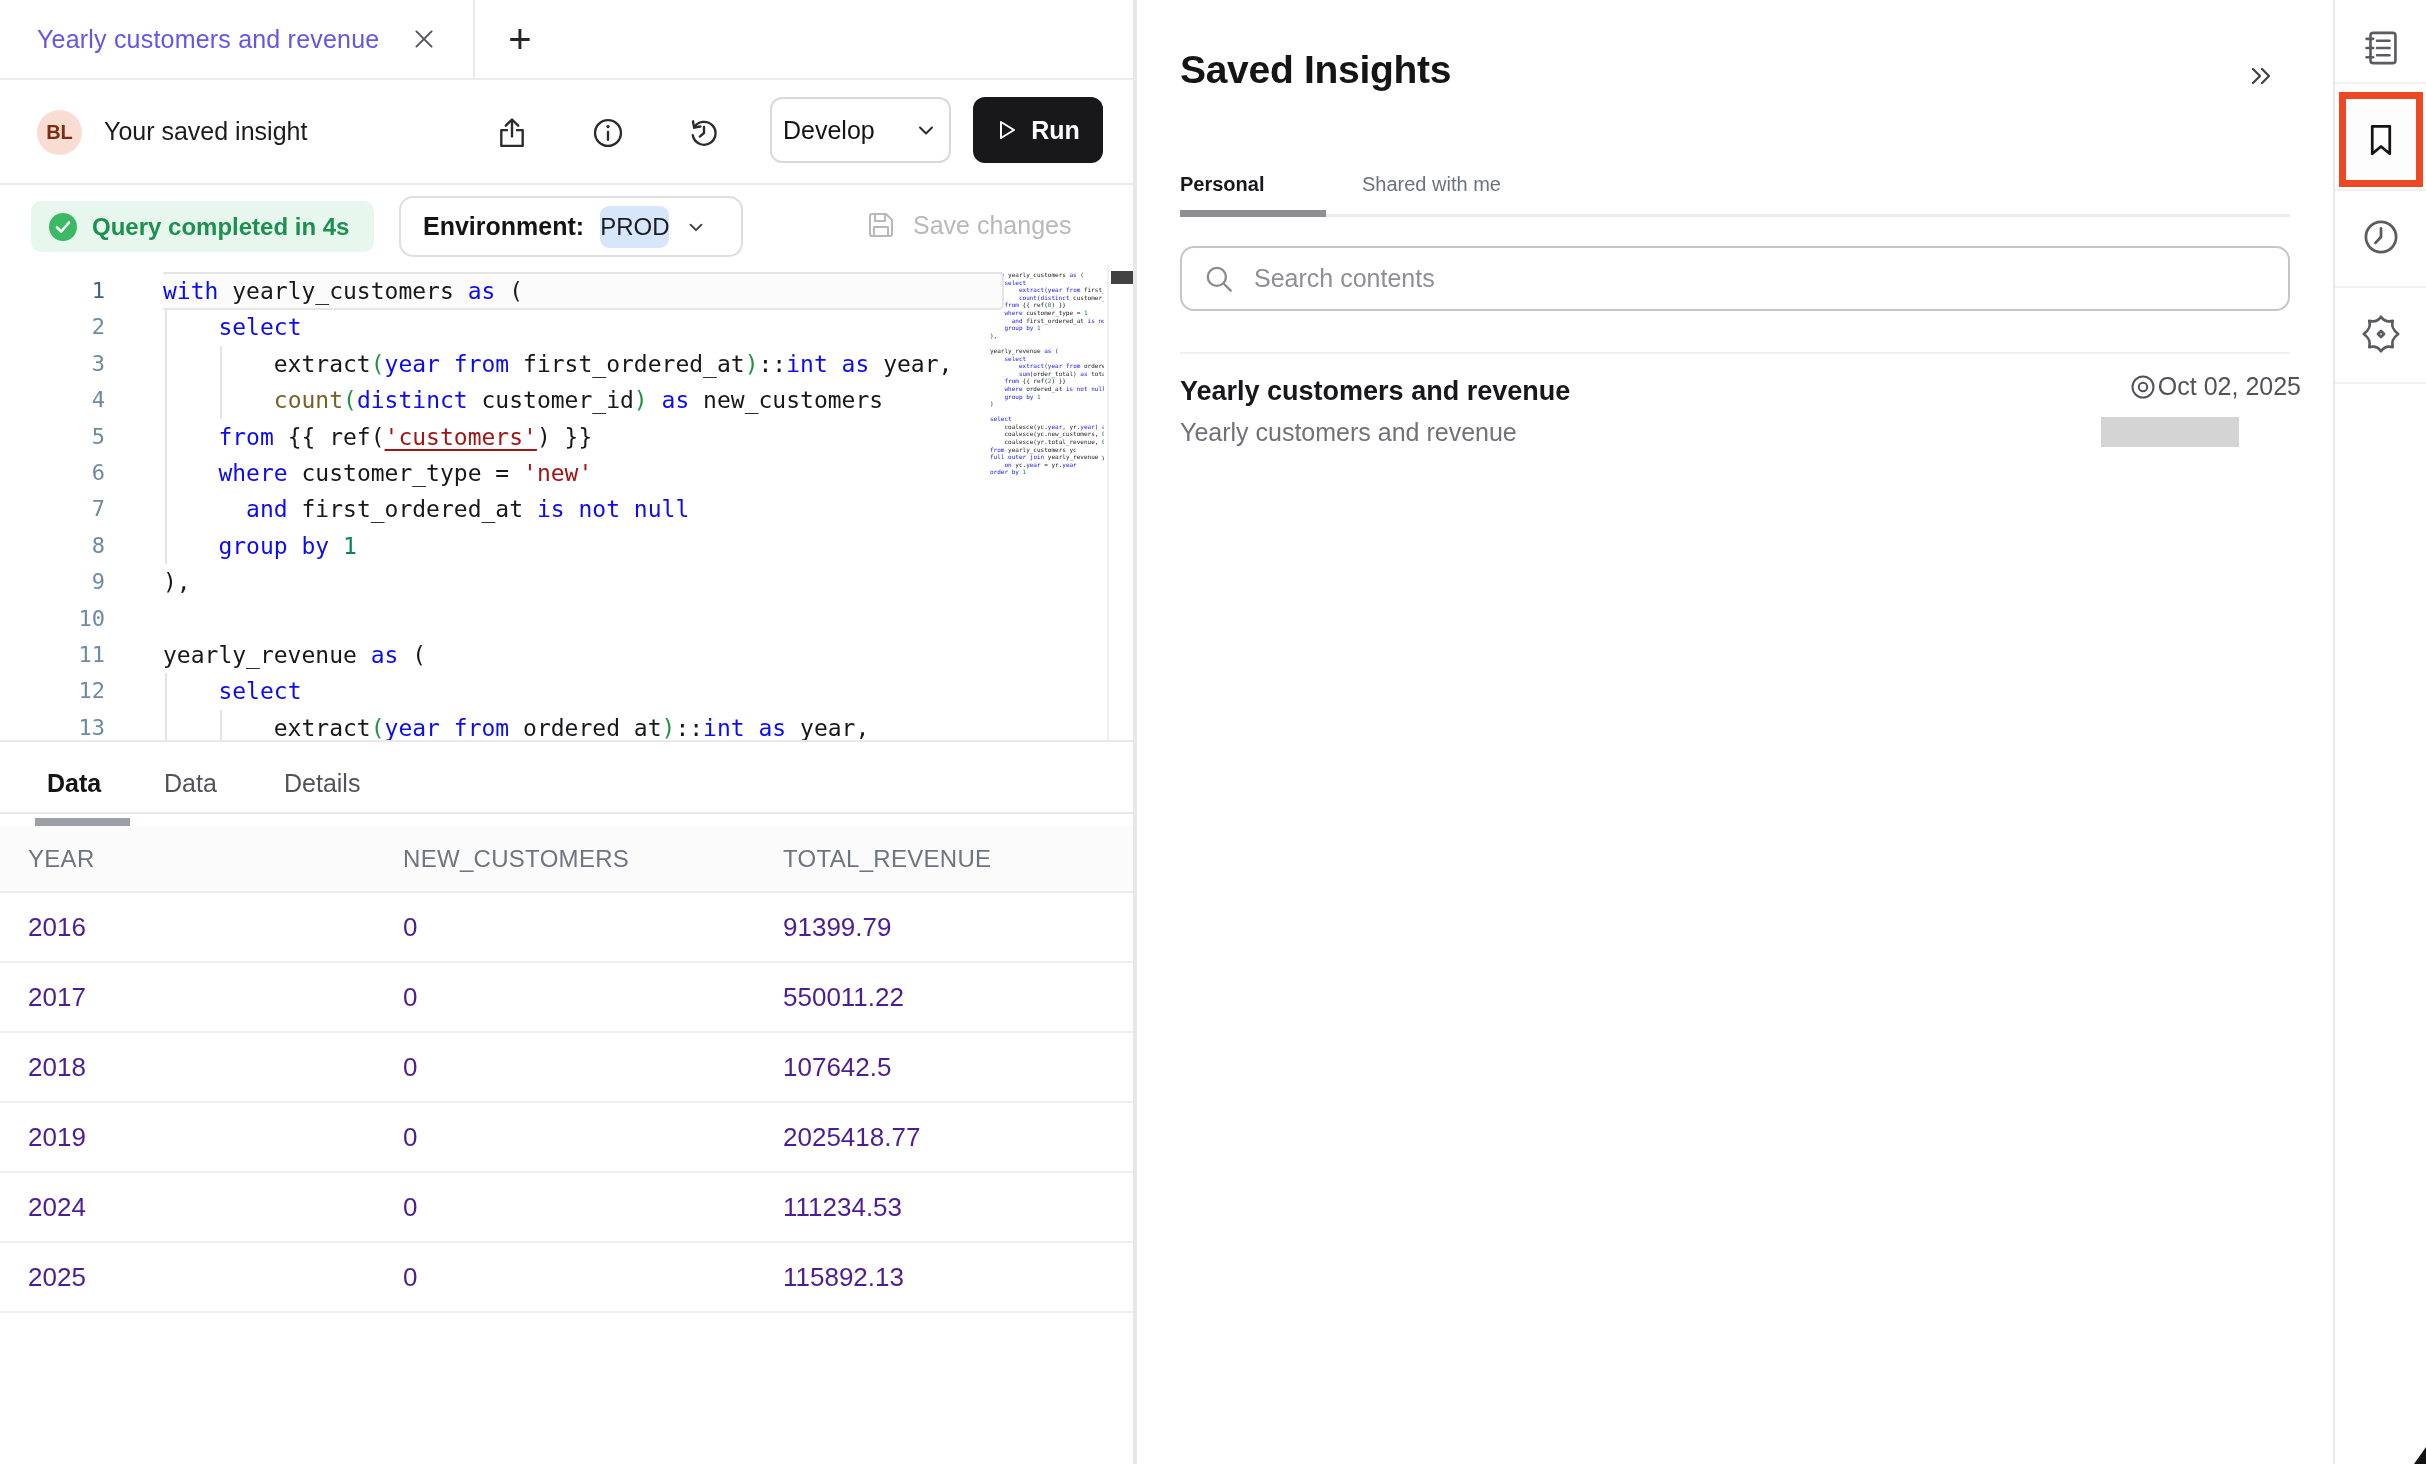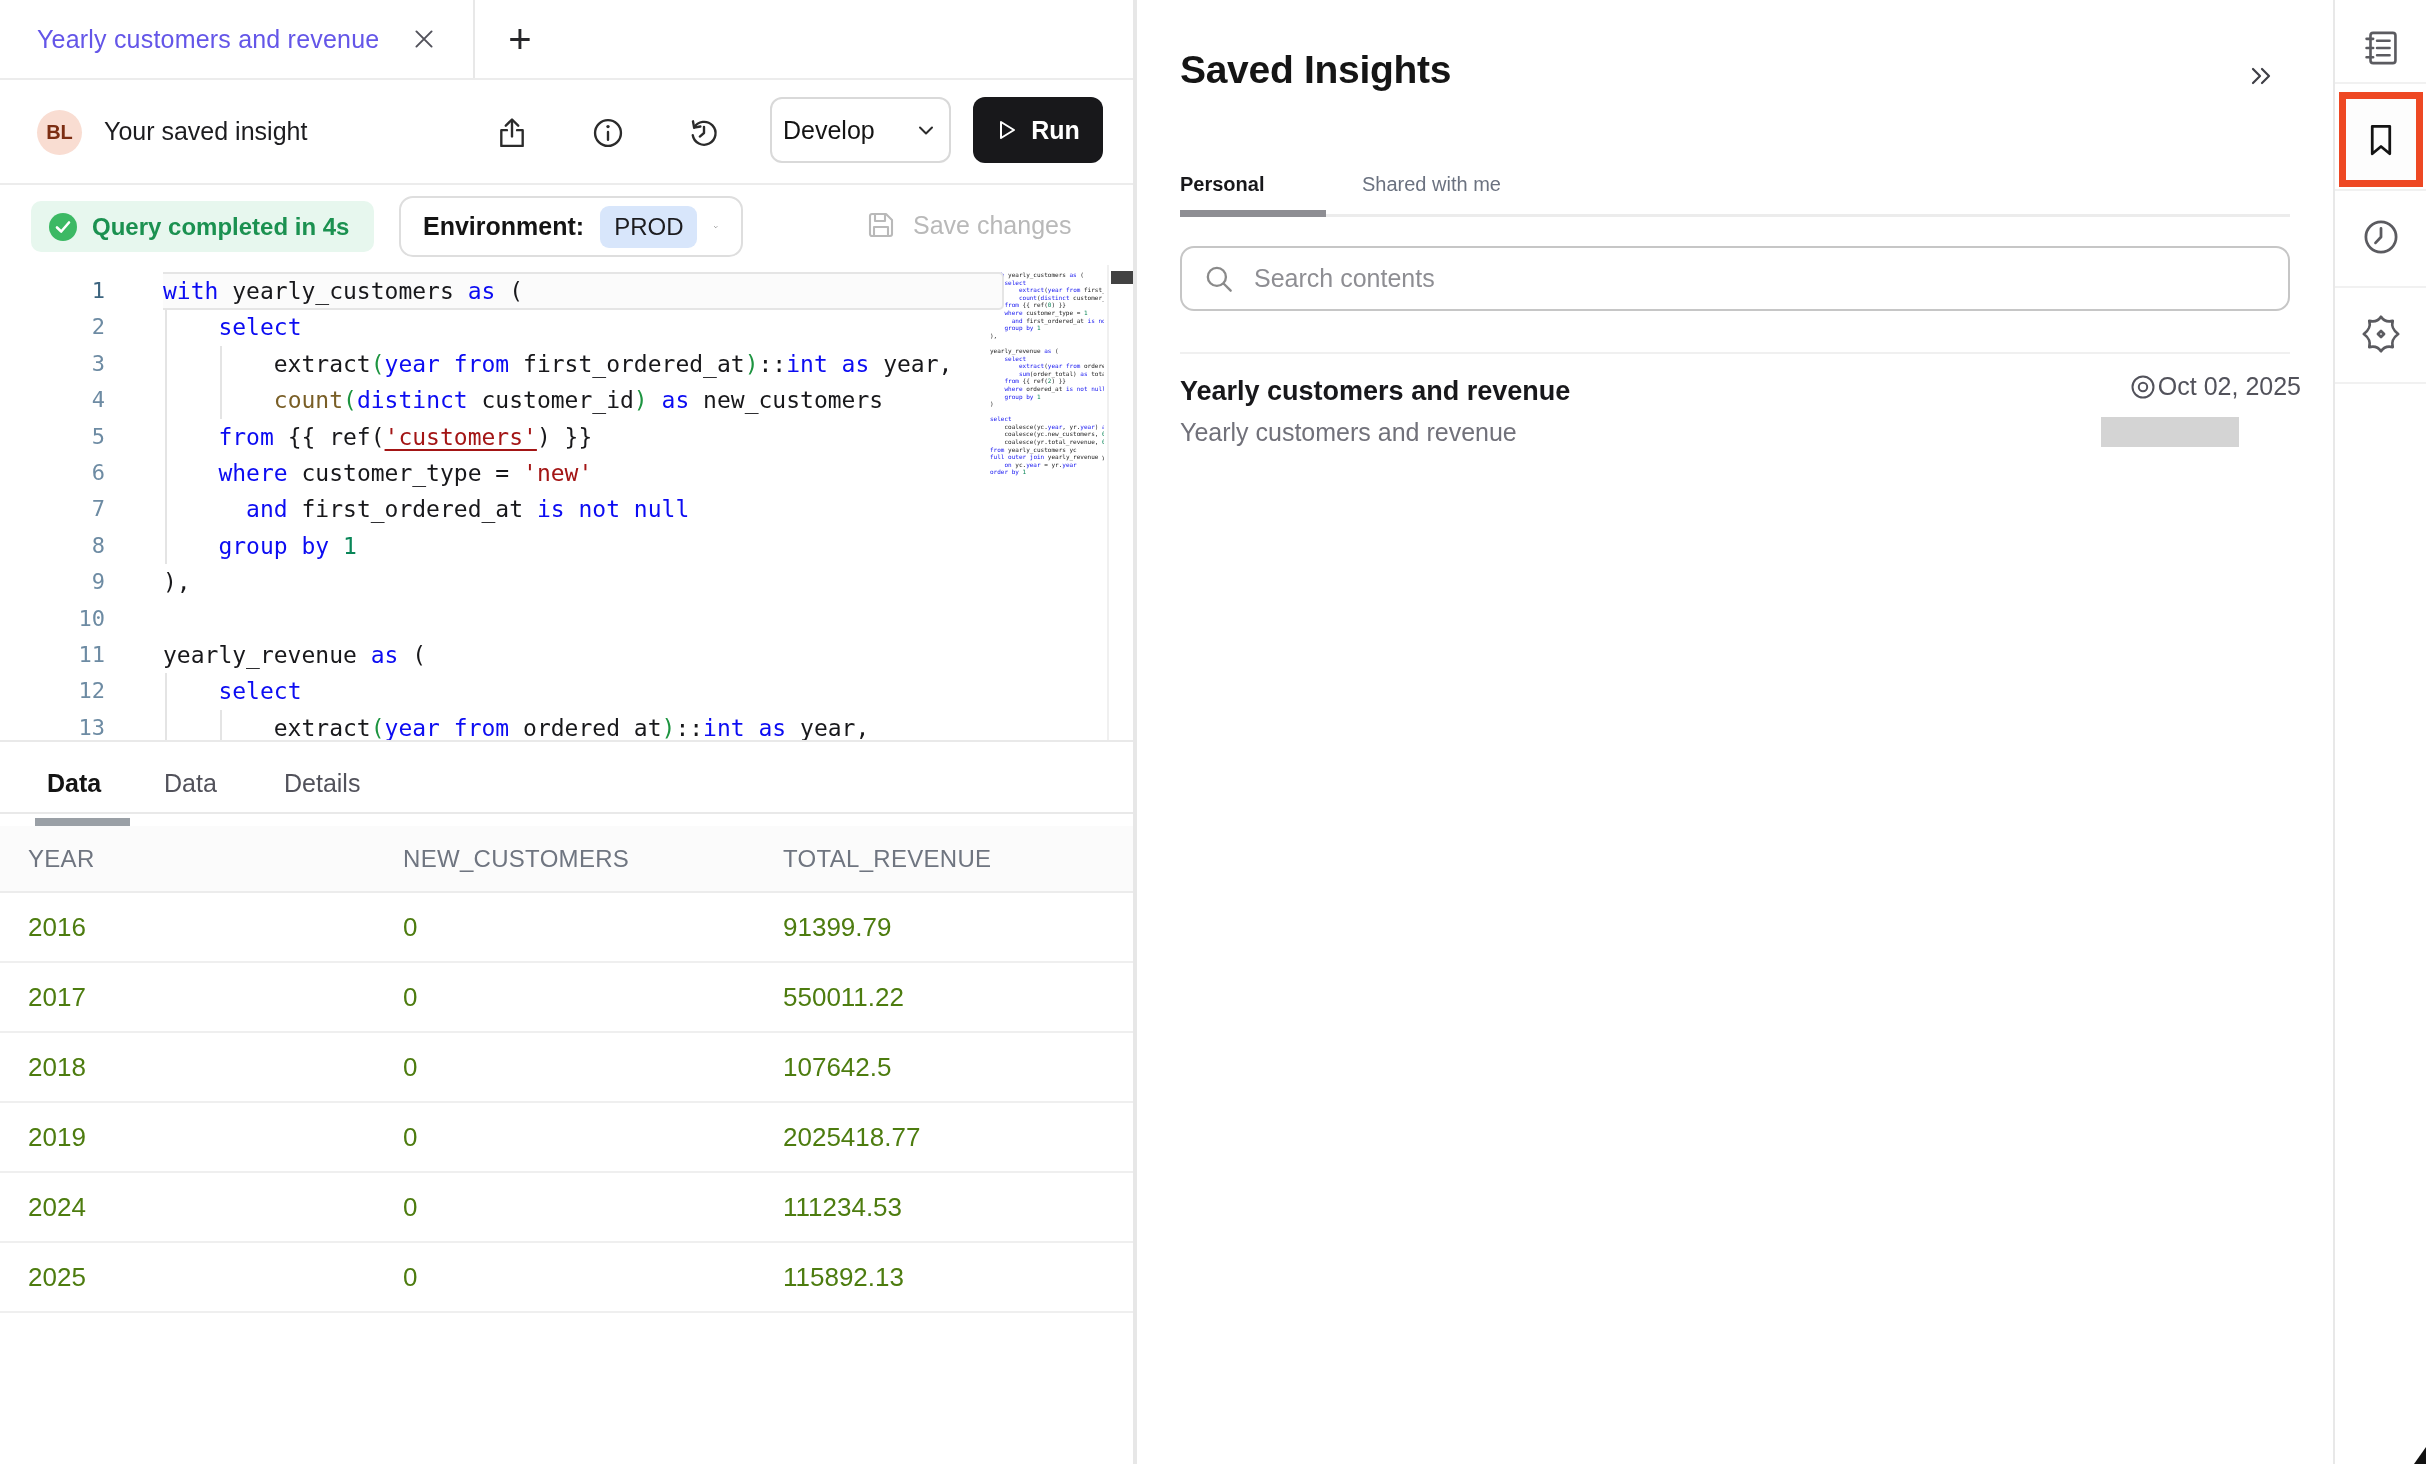--- a/index.html
+++ b/index.html
@@ -27,21 +27,21 @@
   .develop-btn { position:absolute; left:770px; top:17px; width:181px; height:66px; border:2px solid #d9d9d9; border-radius:12px; background:#fff; display:flex; align-items:center; justify-content:space-between; padding:0 11px; cursor:pointer; }
   .develop-btn span { font-size:25px; color:#141414; font-weight:500; }
   .run-btn { position:absolute; left:973px; top:17px; width:130px; height:66px; background:#18181b; border-radius:12px; display:flex; align-items:center; justify-content:center; gap:13px; cursor:pointer; }
   .run-btn span { color:#fff; font-size:25px; font-weight:600; }
 
   .status-row { position:absolute; left:0; top:185px; width:100%; height:80px; background:#fff; }
   .status-pill { position:absolute; left:31px; top:16px; height:51px; border-radius:10px; background:#e7f7ee; display:flex; align-items:center; gap:14px; padding:0 25px 0 17px; }
   .status-pill span { font-size:24px; font-weight:600; color:#1b9150; }
   .env-box { position:absolute; left:399px; top:11px; width:344px; height:61px; border:2px solid #dedede; border-radius:14px; background:#fff; display:flex; align-items:center; gap:16px; padding:0 22px; cursor:pointer; }
   .env-label { font-size:25px; color:#141414;font-weight:bold; }
-  .env-pill { background:#d8e6fb; border-radius:9px; padding:7px 14px; font-size:24px; color:#1c1c1f; }
+  .env-pill { background:#d8e6fb; border-radius:9px; padding:7px 0; font-size:24px; color:#1c1c1f; }
   .save-changes { position:absolute; left:865px; top:0; height:80px; display:flex; align-items:center; gap:16px; color:#b9b9b9; cursor:default; }
   .save-changes span { font-size:25px; font-weight:500; }
 
   
   .editor { position:absolute; left:0; top:265px; width:100%; height:477px; border-bottom:2px solid #e9e9e9; background:#fff; overflow:hidden; }
   .gutter { position:absolute; left:0; top:0; width:105px; padding-top:8px; font-family:"DejaVu Sans Mono", monospace; font-size:22px; color:#6d8ba3; text-align:right; }
   .gutter .gnum { height:36.4px; line-height:36.4px; }
   .gutter .gnum.active { color:#3c647f; }
   .code { position:absolute; left:163px; top:0; width:845px; height:477px; padding-top:8px; overflow:hidden; font-family:"DejaVu Sans Mono", monospace; font-size:23px; }
   .cline { position:relative; z-index:2; height:36.4px; line-height:36.4px; white-space:pre; }
@@ -60,21 +60,21 @@
   
   .results-tabs { position:absolute; left:0; top:742px; width:100%; height:72px; border-bottom:2px solid #e9e9e9; background:#fff; }
   .rtab { position:absolute; top:0; height:82px; display:flex; align-items:center; font-size:25px; color:#52525b; cursor:pointer; }
   .rtab.active { color:#141414; font-weight:700; }
   .rtab-indicator { position:absolute; left:35px; top:818px; width:95px; height:8px; background:#9aa0a6; }
 
   .thead { position:absolute; left:0; top:826px; width:100%; height:67px; background:#fbfbfb; border-bottom:2px solid #ececec; }
   .thead span { position:absolute; top:0; height:65px; display:flex; align-items:center; font-size:24px; color:#6f7580; letter-spacing:.3px; }
   .tbody { position:absolute; left:0; top:893px; width:100%; }
   .trow { position:relative; height:70px; border-bottom:2px solid #efefef; cursor:pointer; background:#fff; }
-  .trow span { position:absolute; top:0; height:68px; display:flex; align-items:center; font-size:26px; color:#4d7c0f; }
+  .trow span { position:absolute; top:0; height:68px; display:flex; align-items:center; font-size:26px; color:#4c1d95; }
   .col1 { left:28px; } .col2 { left:403px; } .col3 { left:783px; }
 
   
   .right-panel { position:absolute; left:1141px; top:0; width:1192px; height:1464px; background:#fff; }
   .panel-title { position:absolute; left:39px; top:48px; font-size:39px; font-weight:600; color:#151515; letter-spacing:-.3px; }
   .collapse-btn { position:absolute; left:1100px; top:56px; width:40px; height:40px; display:flex; align-items:center; justify-content:center; cursor:pointer; }
   .ptab { position:absolute; top:152px; height:64px; display:flex; align-items:center; font-size:20px; color:#6b7280; cursor:pointer; }
   .ptab.active { color:#18181b; font-weight:700; }
   .ptab-track { position:absolute; left:39px; top:214px; width:1110px; height:3px; background:#ececec; }
   .ptab-indicator { position:absolute; left:39px; top:210px; width:146px; height:7px; background:#8e8e93; }

